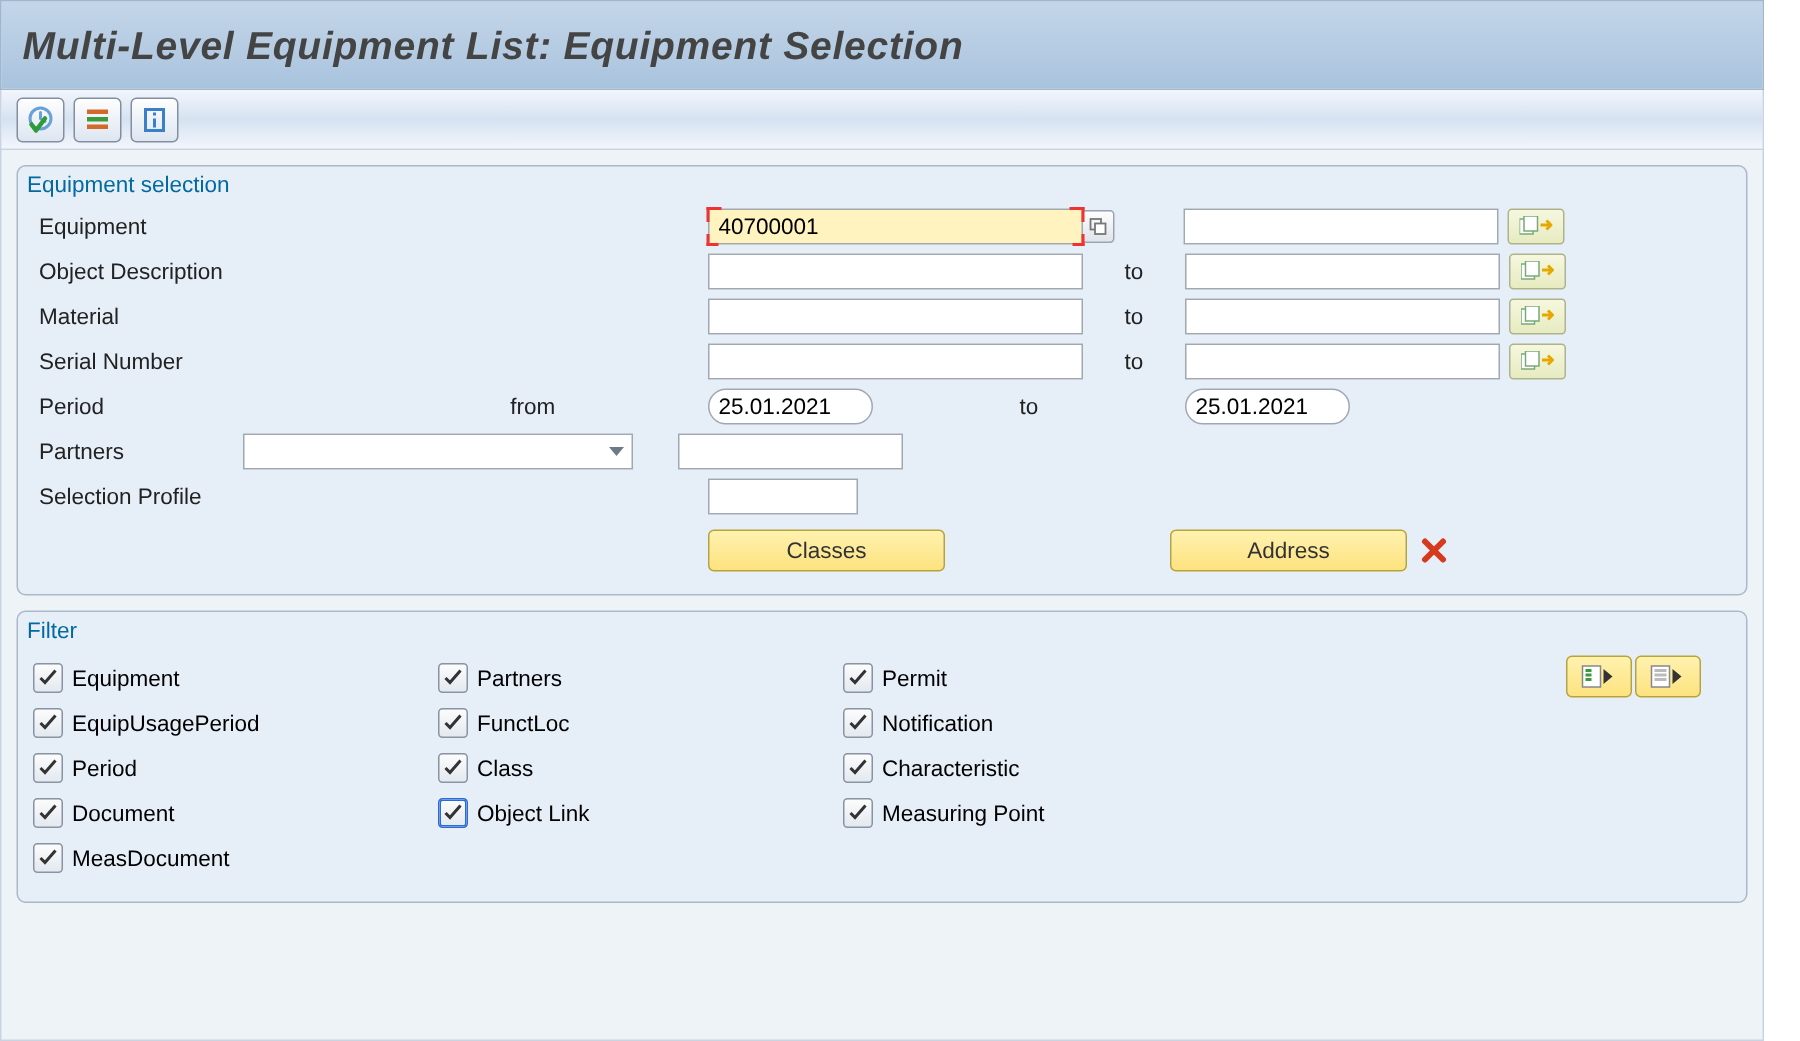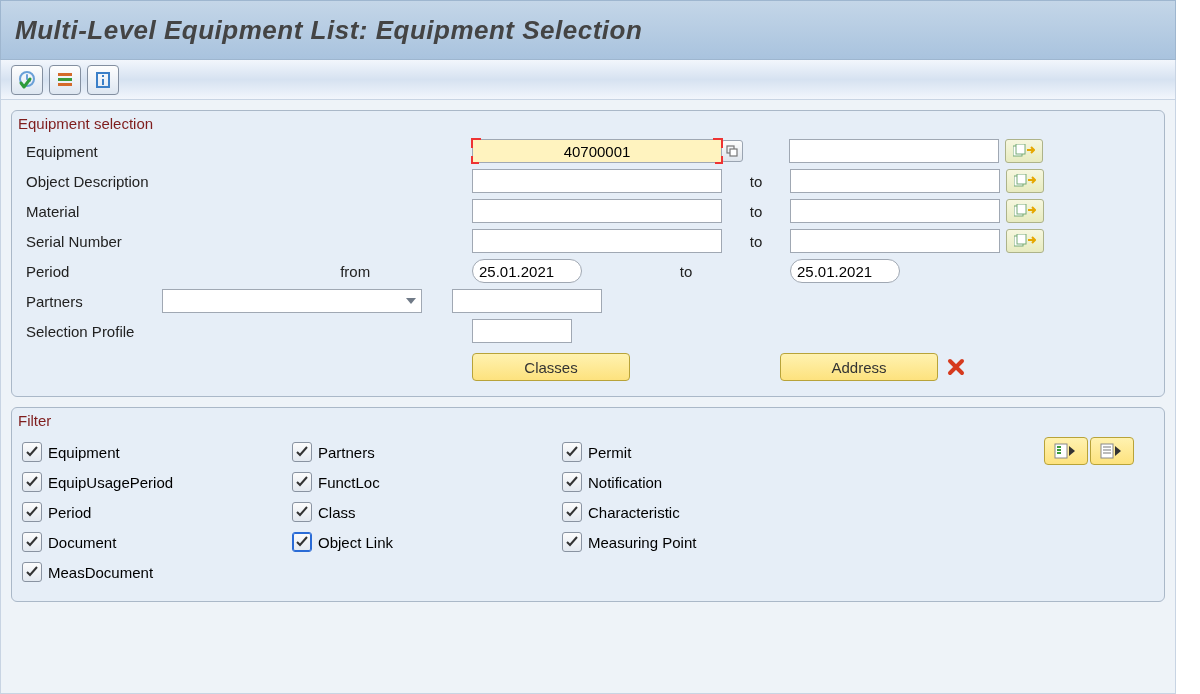--- a/index.html
+++ b/index.html
@@ -37,21 +37,21 @@
   .content { background:#eef3f8; padding:6px 0; border:1px solid #c8d4e3; border-top:none; height:594px;}
 
   .groupbox {
     margin:4px 10px 10px 10px;
     border:1px solid #aab8c8;
     border-radius:6px;
     background:#e6eef7;
     position:relative;
   }
   .groupbox .legend {
-    font-size:15px; color:#7f1d1d;
+    font-size:15px; color:#0369a1;
     background:transparent;
     padding:4px 6px 0 6px;
   }
   .groupbox .body { padding:4px 10px 14px 10px; }
 
   .row { display:flex; align-items:center; height:30px; }
   .lab { width:380px; padding-left:4px; color:#222; }
   .fromlab { width:70px; text-align:left; color:#222; }
   .inp {
     background:#fff; border:1px solid #a0a8b3;
@@ -60,21 +60,20 @@
   .inp.main { width:250px; }
   .inp.date { width:110px;border-radius:12px; }
   .inp.sel  { width:100px; }
   .inp.sec  { width:210px; margin-left:0;}
   .inp.dd   { width:260px; padding-right:20px; }
 
   .tolab { width:100px; text-align:center; color:#222;}
   .inp.focused {
     background:#fff3bf;
     outline: none;
-    text-align: center;
   }
   .focus-corners { position:relative; }
   .focus-corners::before, .focus-corners::after,
   .focus-corners > .c1, .focus-corners > .c2 {
     content:""; position:absolute; width:8px; height:8px; border:2px solid #e33;
   }
   .focus-corners::before { top:-1px; left:-1px; border-right:none; border-bottom:none;}
   .focus-corners::after  { top:-1px; right:-1px; border-left:none;  border-bottom:none;}
   .focus-corners > .c1   { bottom:-1px; left:-1px; border-right:none; border-top:none;}
   .focus-corners > .c2   { bottom:-1px; right:-1px; border-left:none;  border-top:none;}

